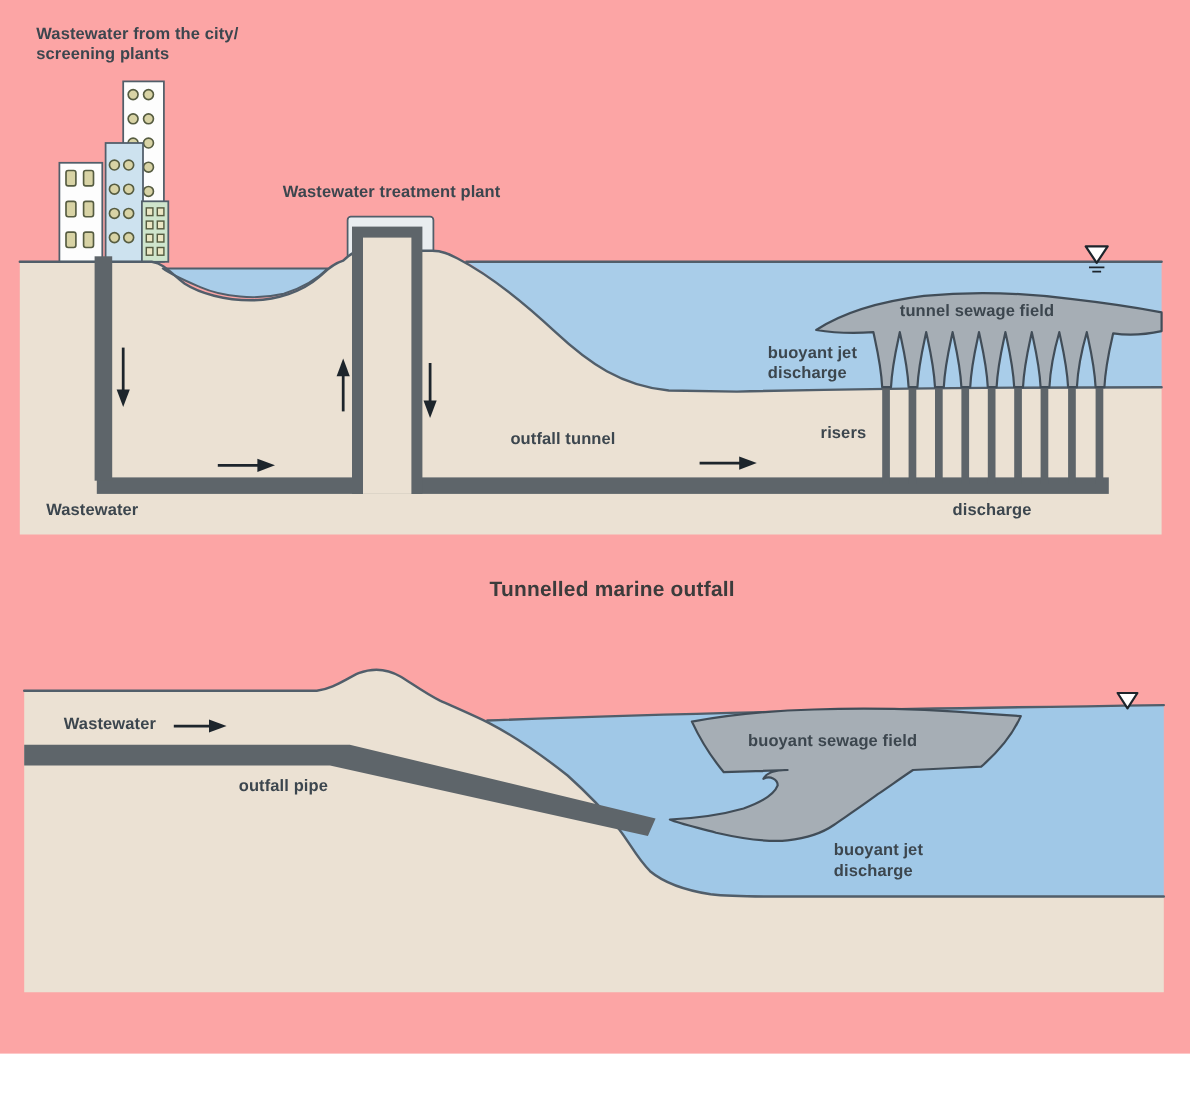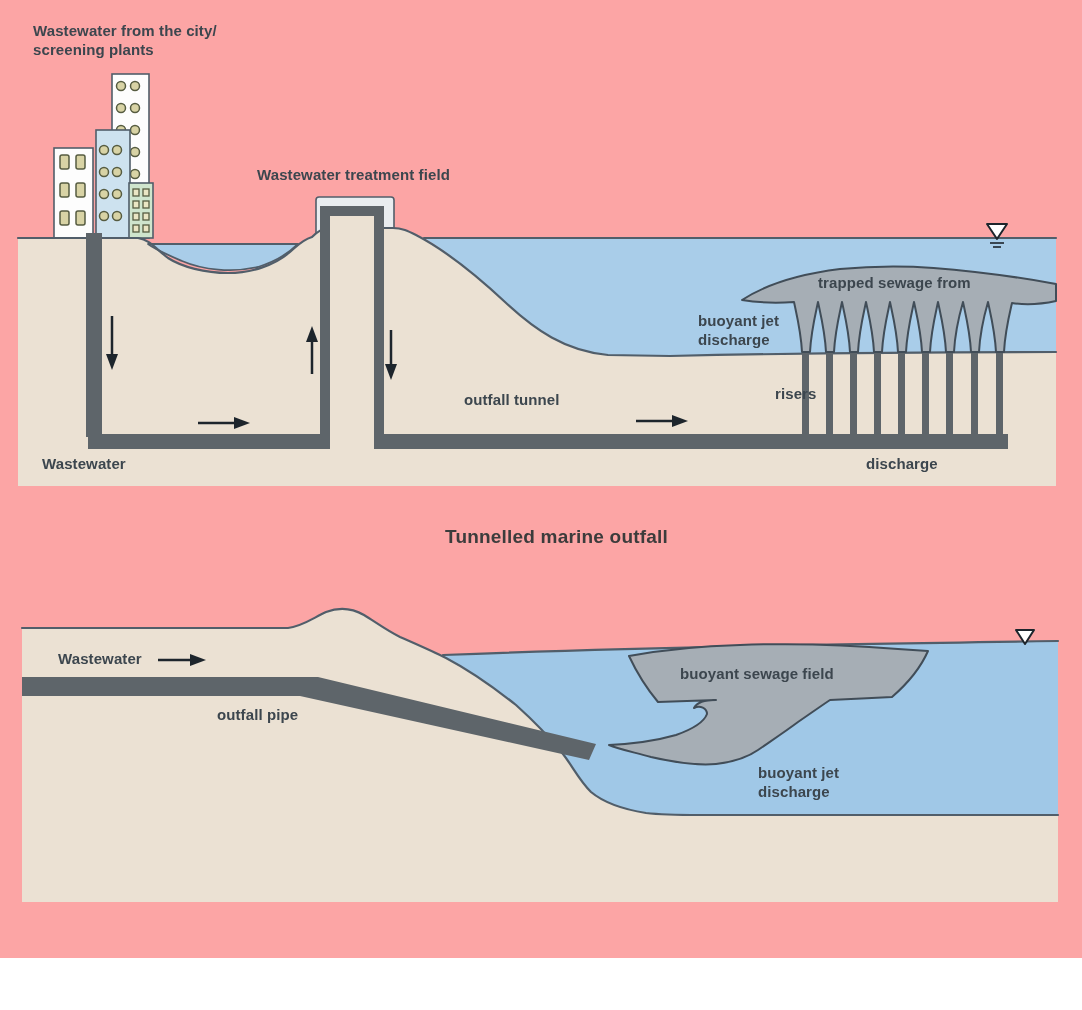--- a/index.html
+++ b/index.html
@@ -191,27 +191,27 @@
         <polygon points="190,654 190,666 206,660" stroke="none"></polygon>
     </g>
 
     <g>
       <polygon points="1016,630 1034,630 1025,644" style="fill:#ffffff;stroke:var(--arrow);stroke-width:2;stroke-linejoin:round"></polygon>
     </g>
   </svg>
 
   <div class="lbl" style="left:33px; top:22px;">Wastewater from the city/
 screening plants</div>
-  <div class="lbl" style="left:257px; top:166px;">Wastewater treatment field</div>
+  <div class="lbl" style="left:257px; top:166px;">Wastewater treatment plant</div>
   <div class="lbl" style="left:42px; top:455px;">Wastewater</div>
   <div class="lbl" style="left:464px; top:391px;">outfall tunnel</div>
-  <div class="lbl" style="left:818px; top:274px;">trapped sewage from</div>
+  <div class="lbl" style="left:818px; top:274px;">tunnel sewage field</div>
   <div class="lbl" style="left:698px; top:312px;">buoyant jet
 discharge</div>
-  <div class="lbl" style="left:775px; top:385px;">risers</div>
+  <div class="lbl" style="left:746px; top:385px;">risers</div>
   <div class="lbl" style="left:866px; top:455px;">discharge</div>
   <div class="diagram-title" style="top:526px;">Tunnelled marine outfall</div>
 
   <div class="lbl" style="left:58px; top:650px;">Wastewater</div>
   <div class="lbl" style="left:217px; top:706px;text-align:right;">outfall pipe</div>
   <div class="lbl" style="left:680px; top:665px;">buoyant sewage field</div>
   <div class="lbl" style="left:758px; top:764px;">buoyant jet
 discharge</div>
 </div>
 

